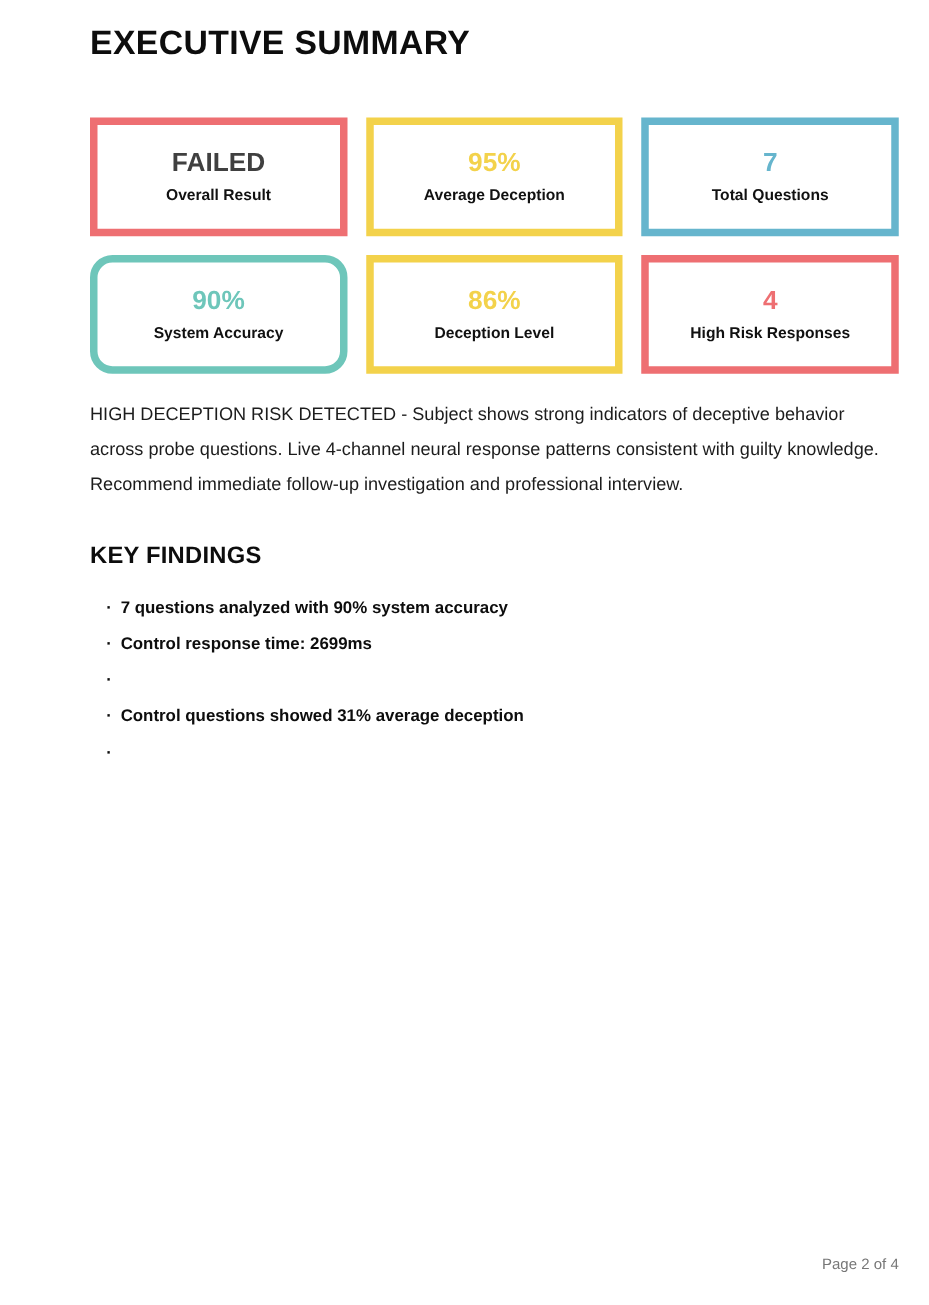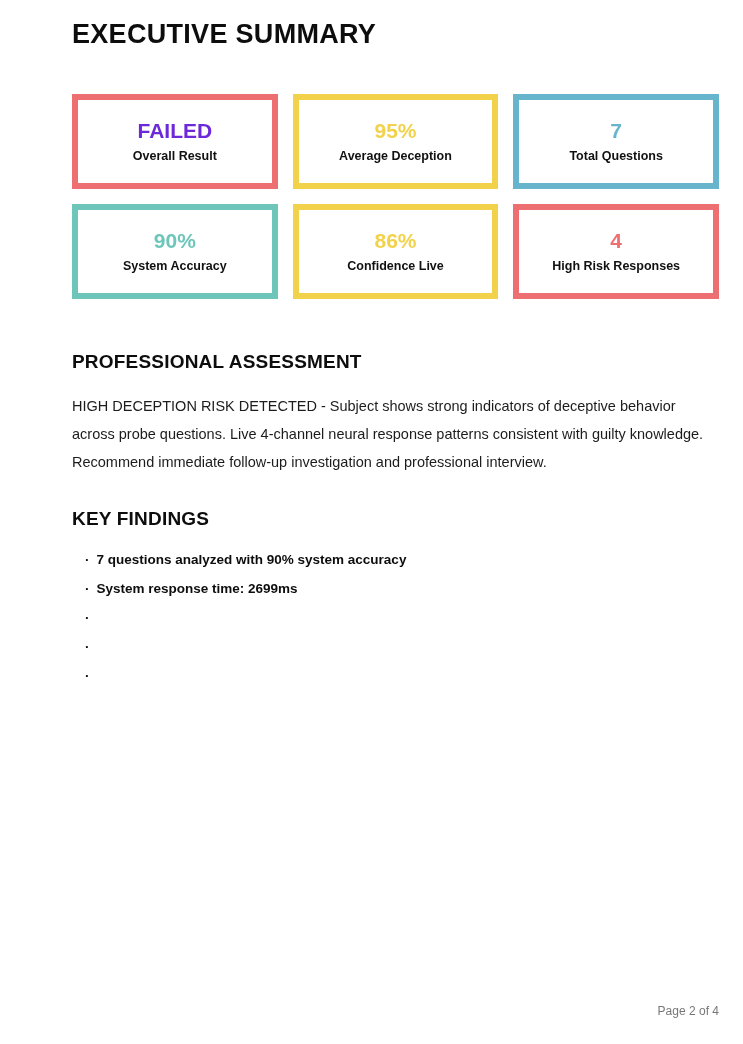--- a/index.html
+++ b/index.html
@@ -98,63 +98,63 @@
 </head>
 <body>
 
 <div class="page">
   <div class="content">
 
     <h1 class="page-title">EXECUTIVE SUMMARY</h1>
 
     <div class="cards">
       <div class="metric-card" style="border-color: rgb(238, 111, 114);">
-        <div class="metric-value" style="color: #6d28d9;">FAILED</div>
+        <div class="metric-value" style="color: #404040;">FAILED</div>
         <div class="metric-label">Overall Result</div>
       </div>
       <div class="metric-card" style="border-color: rgb(243, 210, 75); align-items: center;">
         <div class="metric-value" style="color: rgb(243, 210, 75);">95%</div>
         <div class="metric-label">Average Deception</div>
       </div>
       <div class="metric-card" style="border-color: rgb(102, 181, 205);">
         <div class="metric-value" style="color: rgb(102, 181, 205);">7</div>
         <div class="metric-label">Total Questions</div>
       </div>
-      <div class="metric-card" style="border-color: rgb(110, 198, 186);">
+      <div class="metric-card" style="border-color: rgb(110, 198, 186); border-radius: 18px;">
         <div class="metric-value" style="color: rgb(110, 198, 186);">90%</div>
         <div class="metric-label">System Accuracy</div>
       </div>
       <div class="metric-card" style="border-color: rgb(243, 210, 75);">
         <div class="metric-value" style="color: rgb(243, 210, 75); text-align: center;">86%</div>
-        <div class="metric-label">Confidence Live</div>
+        <div class="metric-label">Deception Level</div>
       </div>
       <div class="metric-card" style="border-color: rgb(238, 111, 114);">
         <div class="metric-value" style="color: rgb(238, 111, 114);">4</div>
         <div class="metric-label">High Risk Responses</div>
       </div>
     </div>
 
-    <h2 class="section-heading assessment-heading">PROFESSIONAL ASSESSMENT</h2>
     <p class="assessment-body">HIGH DECEPTION RISK DETECTED - Subject shows strong indicators of deceptive behavior across probe questions. Live 4-channel neural response patterns consistent with guilty knowledge. Recommend immediate follow-up investigation and professional interview.</p>
 
     <h2 class="section-heading findings-heading">KEY FINDINGS</h2>
     <div class="findings-list">
       <div class="finding-item">
         <span class="bullet-glyph">·</span>
         <span>7 questions analyzed with 90% system accuracy</span>
       </div>
       <div class="finding-item">
         <span class="bullet-glyph">·</span>
-        <span>System response time: 2699ms</span>
+        <span>Control response time: 2699ms</span>
       </div>
       <div class="finding-item">
         <span class="bullet-glyph">·</span>
       </div>
       <div class="finding-item">
         <span class="bullet-glyph">·</span>
+        <span>Control questions showed 31% average deception</span>
       </div>
       <div class="finding-item">
         <span class="bullet-glyph">·</span>
       </div>
     </div>
 
   </div>
 
   <div class="page-number">Page 2 of 4</div>
 </div>

